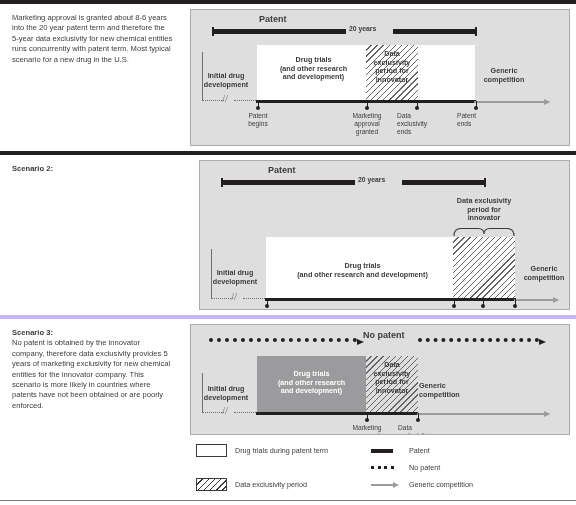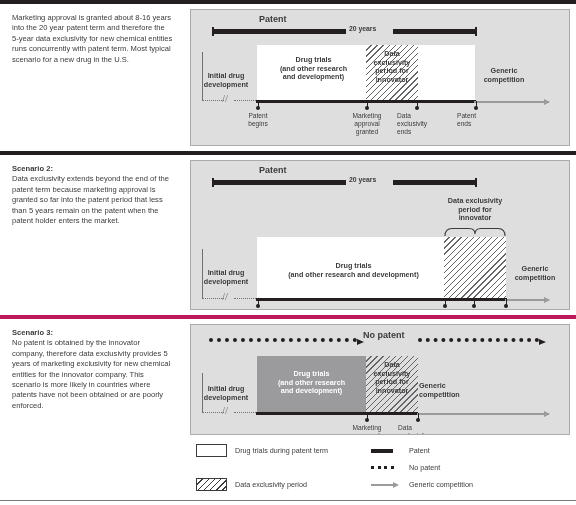--- a/index.html
+++ b/index.html
@@ -13,22 +13,22 @@
   }
   .figure {
     position:relative;
     width:576px; height:505px;
     background:#ffffff;
     border-top:4px solid #231f20;
   }
   
   .row { position:relative; display:flex; width:100%; }
   .row.r1 { height:147px; }
-  .row.r2 { height:164px; border-top:4px solid #231f20; }
-  .row.r3 { height:125px; border-top:4px solid #be185d; }
+  .row.r2 { height:164px; border-top:4px solid #231f20;gap:9px; }
+  .row.r3 { height:125px; border-top:4px solid #c4b5fd; }
   .row.legend-row { height:61px; }
 
   .desc {
     width:183px; flex:0 0 183px;
     background:#ffffff;
     padding:9px 10px 0 12px;
   }
   .desc p {
     margin:0;
     font-size:7.6px;
@@ -178,21 +178,21 @@
 </style>
 </head>
 <body>
 
 <div class="figure">
 
   <div class="row r1">
 
     <div class="desc">
       <p>
-        <span>Marketing approval is granted about 8-16 years into the 20 year patent term and therefore the 5-year data exclusivity for new chemical entities runs concurrently with patent term. Most typical scenario for a new drug in the U.S.</span>
+        <span>Marketing approval is granted about 8-6 years into the 20 year patent term and therefore the 5-year data exclusivity for new chemical entities runs concurrently with patent term. Most typical scenario for a new drug in the U.S.</span>
       </p>
     </div>
 
     <div class="panel">
 
       <div class="patent-title" style="left:68px; top:4px;">Patent</div>
       <div class="patent-cap" style="left:21px; top:17px;"></div>
       <div class="patent-seg" style="left:23px; top:19.3px; width:132px;"></div>
       <div class="years-lbl" style="left:158px; top:15px;">20 years</div>
       <div class="patent-seg" style="left:202px; top:19.3px; width:82px;"></div>
@@ -244,21 +244,20 @@
       <div class="tick-lbl" style="left:266px; top:102px; width:42px; text-align:left;">Patent
 ends</div>
     </div>
   </div>
 
   <div class="row r2">
 
     <div class="desc">
       <p>
         <span class="ttl">Scenario 2:</span>
-        <span>Data exclusivity extends beyond the end of the patent term because marketing approval is granted so far into the patent period that less than 5 years remain on the patent when the patent holder enters the market.</span>
       </p>
     </div>
 
     <div class="panel">
 
       <div class="patent-title" style="left:68px; top:4px;">Patent</div>
       <div class="patent-cap" style="left:21px; top:17px;"></div>
       <div class="patent-seg" style="left:23px; top:19.3px; width:132px;"></div>
       <div class="years-lbl" style="left:158px; top:15px;">20 years</div>
       <div class="patent-seg" style="left:202px; top:19.3px; width:82px;"></div>

